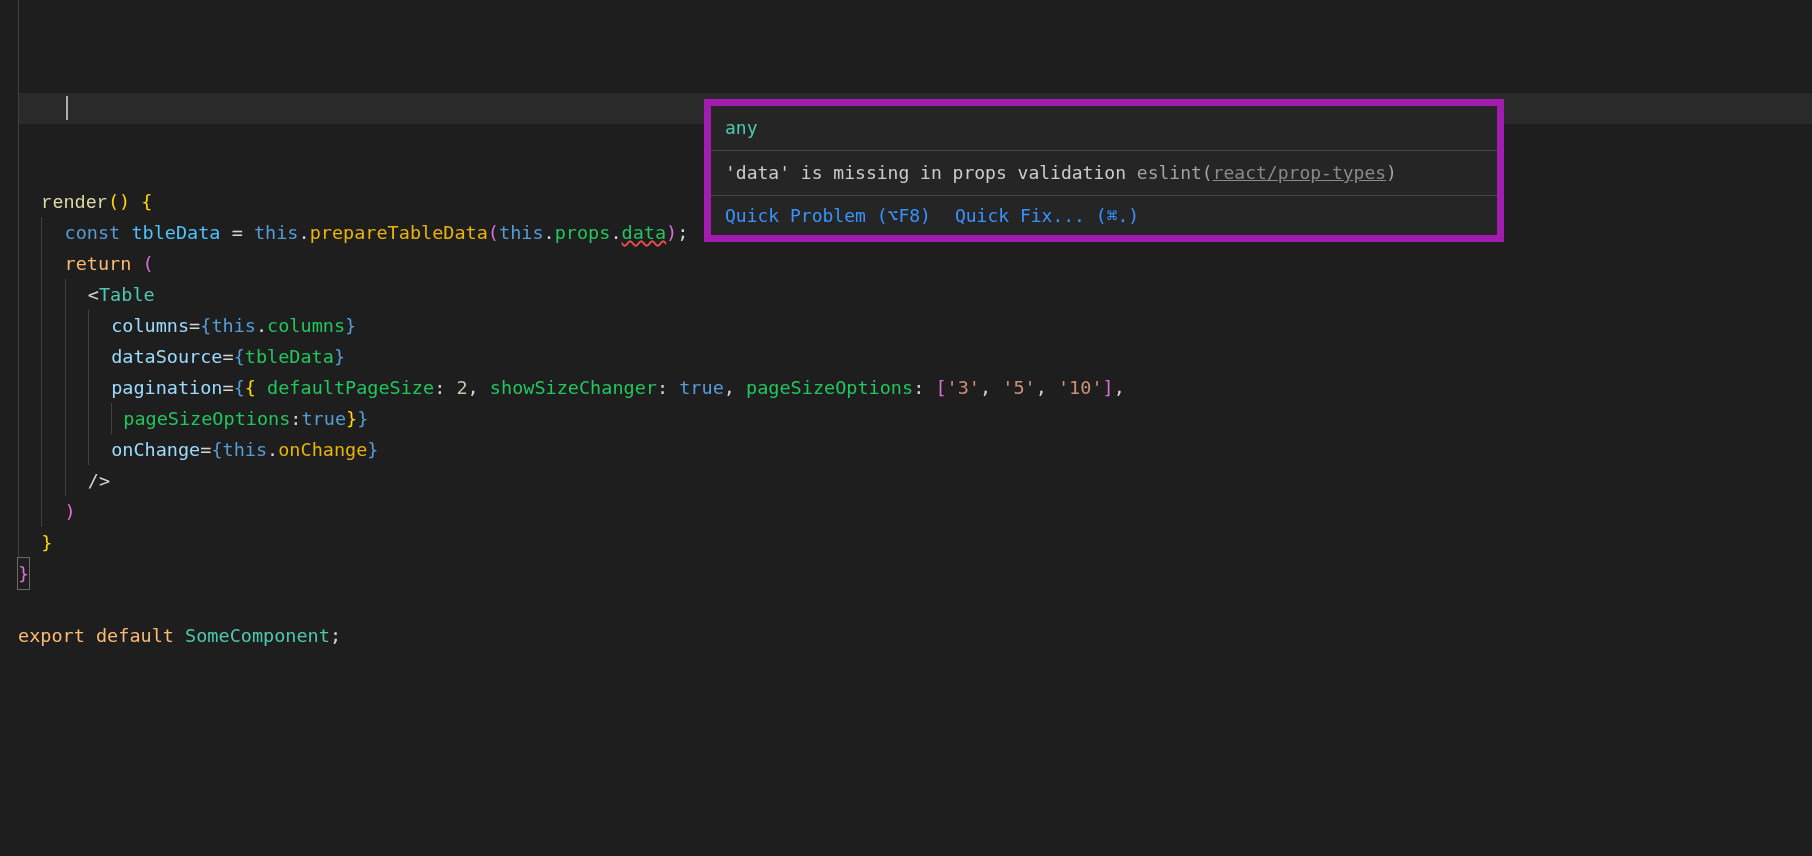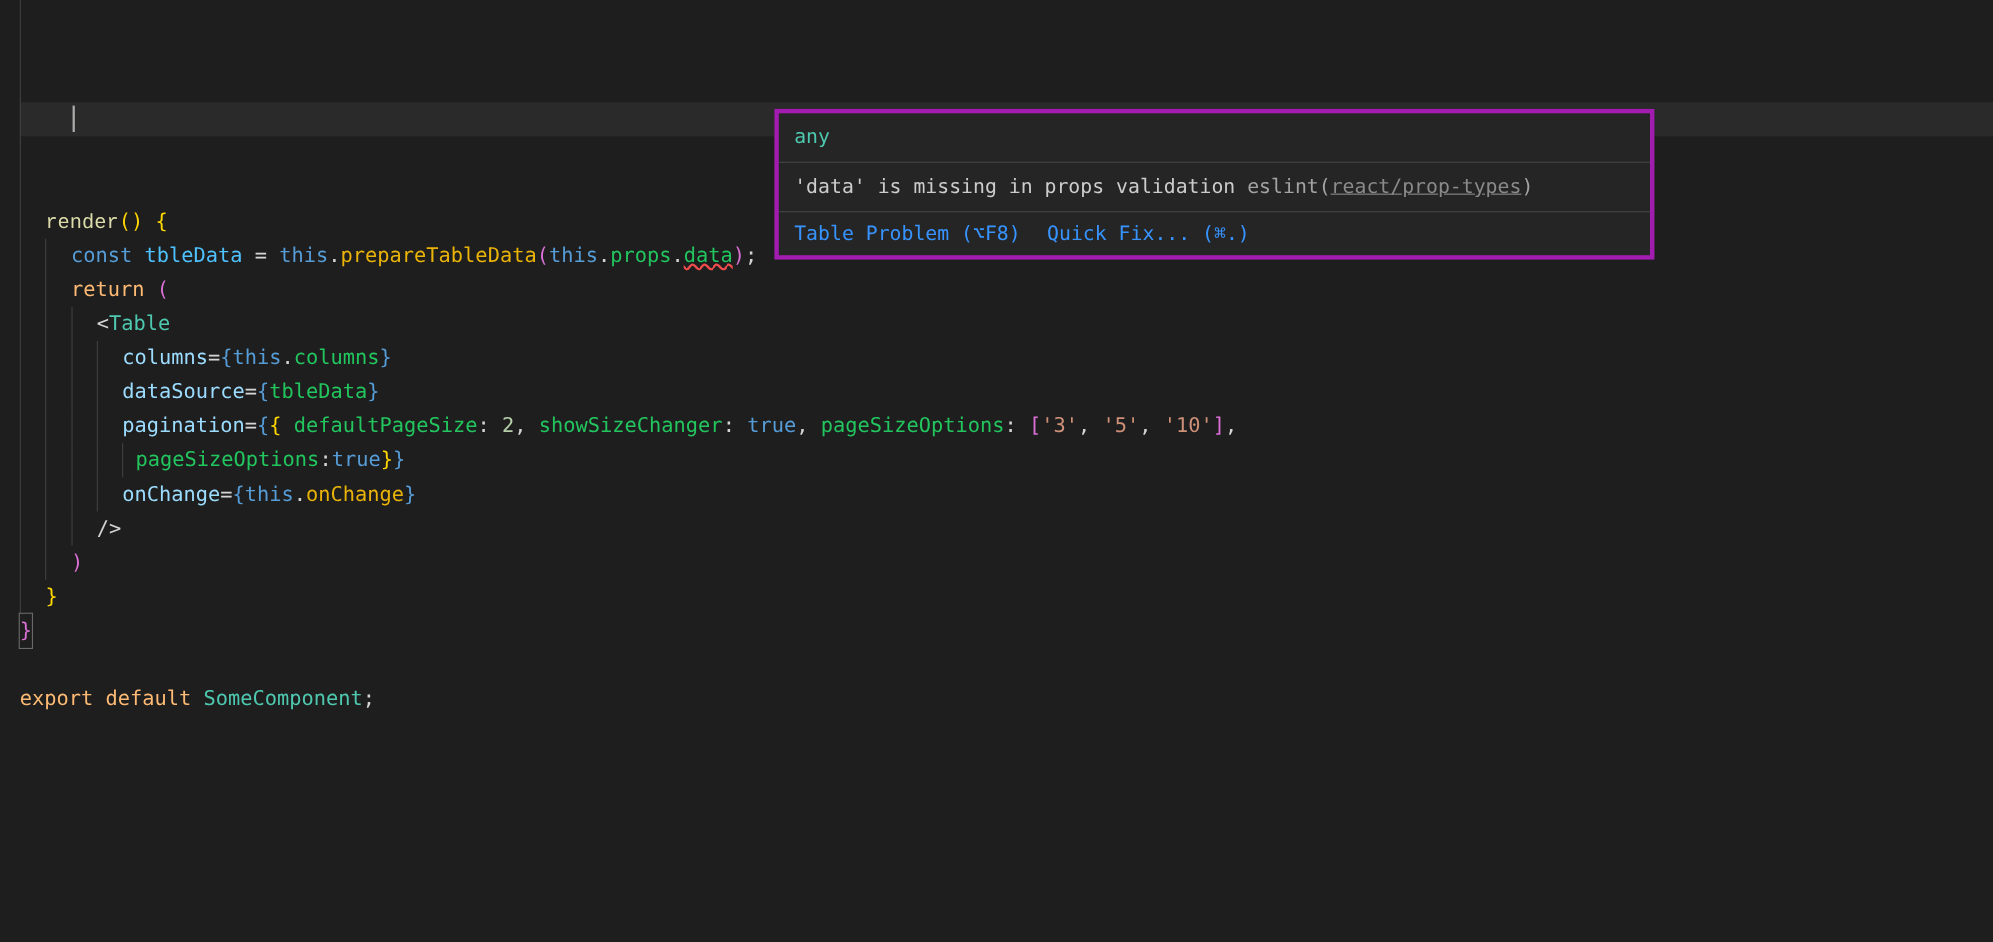--- a/index.html
+++ b/index.html
@@ -69,21 +69,21 @@
       text-decoration-thickness: 1.5px;
     }
 
     
     .hover-widget {
       position: absolute;
       left: 704px;
       top: 99px;
       width: 800px;
       background: #252526;
-      border: 4px solid #a21caf;
+      border: 7px solid #a21caf;
       font-size: 18px;
       z-index: 10;
     }
     .hover-row {
       padding: 9px 14px;
       line-height: 26px;
     }
     .hover-row.border-top {
       border-top: 1px solid #454545;
     }
@@ -156,16 +156,16 @@
 </div>
 
 <div class="hover-widget">
   <div class="hover-row">
     <span class="hover-type">any</span>
   </div>
   <div class="hover-row border-top">
     <span class="hover-msg">'data' is missing in props validation</span> <span class="hover-src">eslint</span><span class="hover-src">(</span><span class="hover-rule">react/prop-types</span><span class="hover-src">)</span>
   </div>
   <div class="hover-actions">
-    <span class="hover-link">Table Problem (⌥F8)</span>
+    <span class="hover-link">Quick Problem (⌥F8)</span>
     <span class="hover-link">Quick Fix... (⌘.)</span>
   </div>
 </div>
 
 </body></html>

